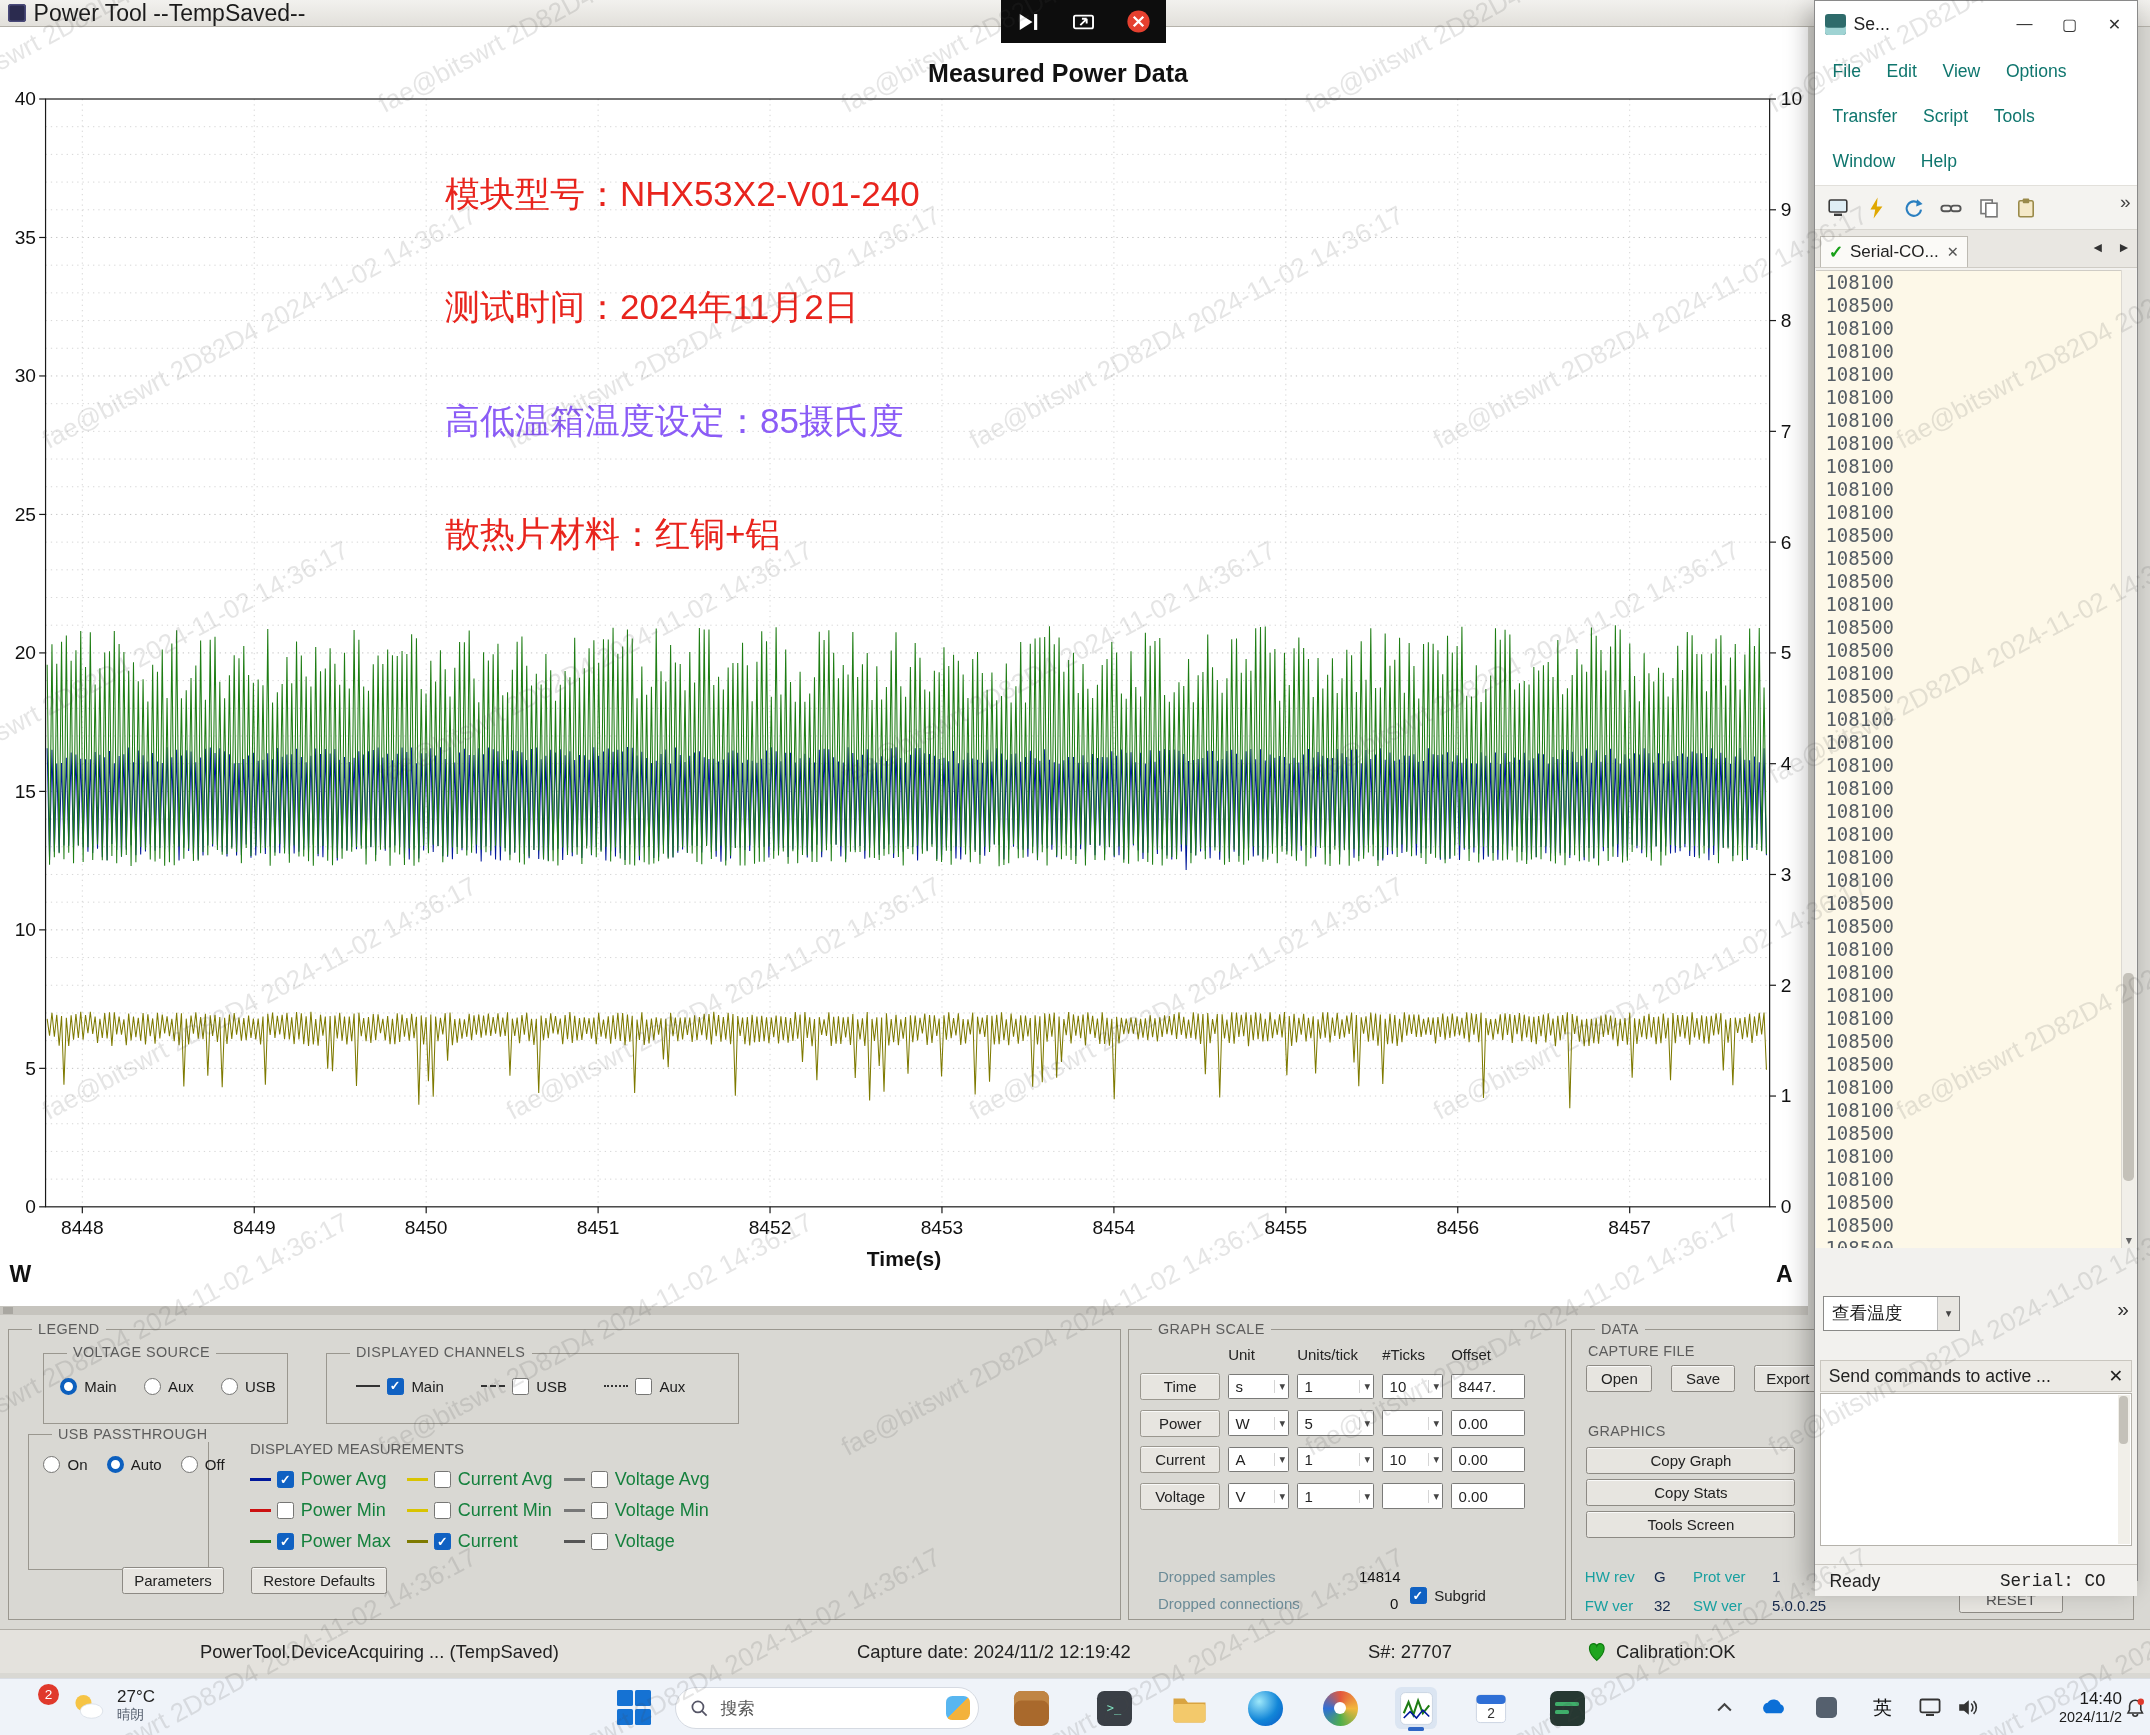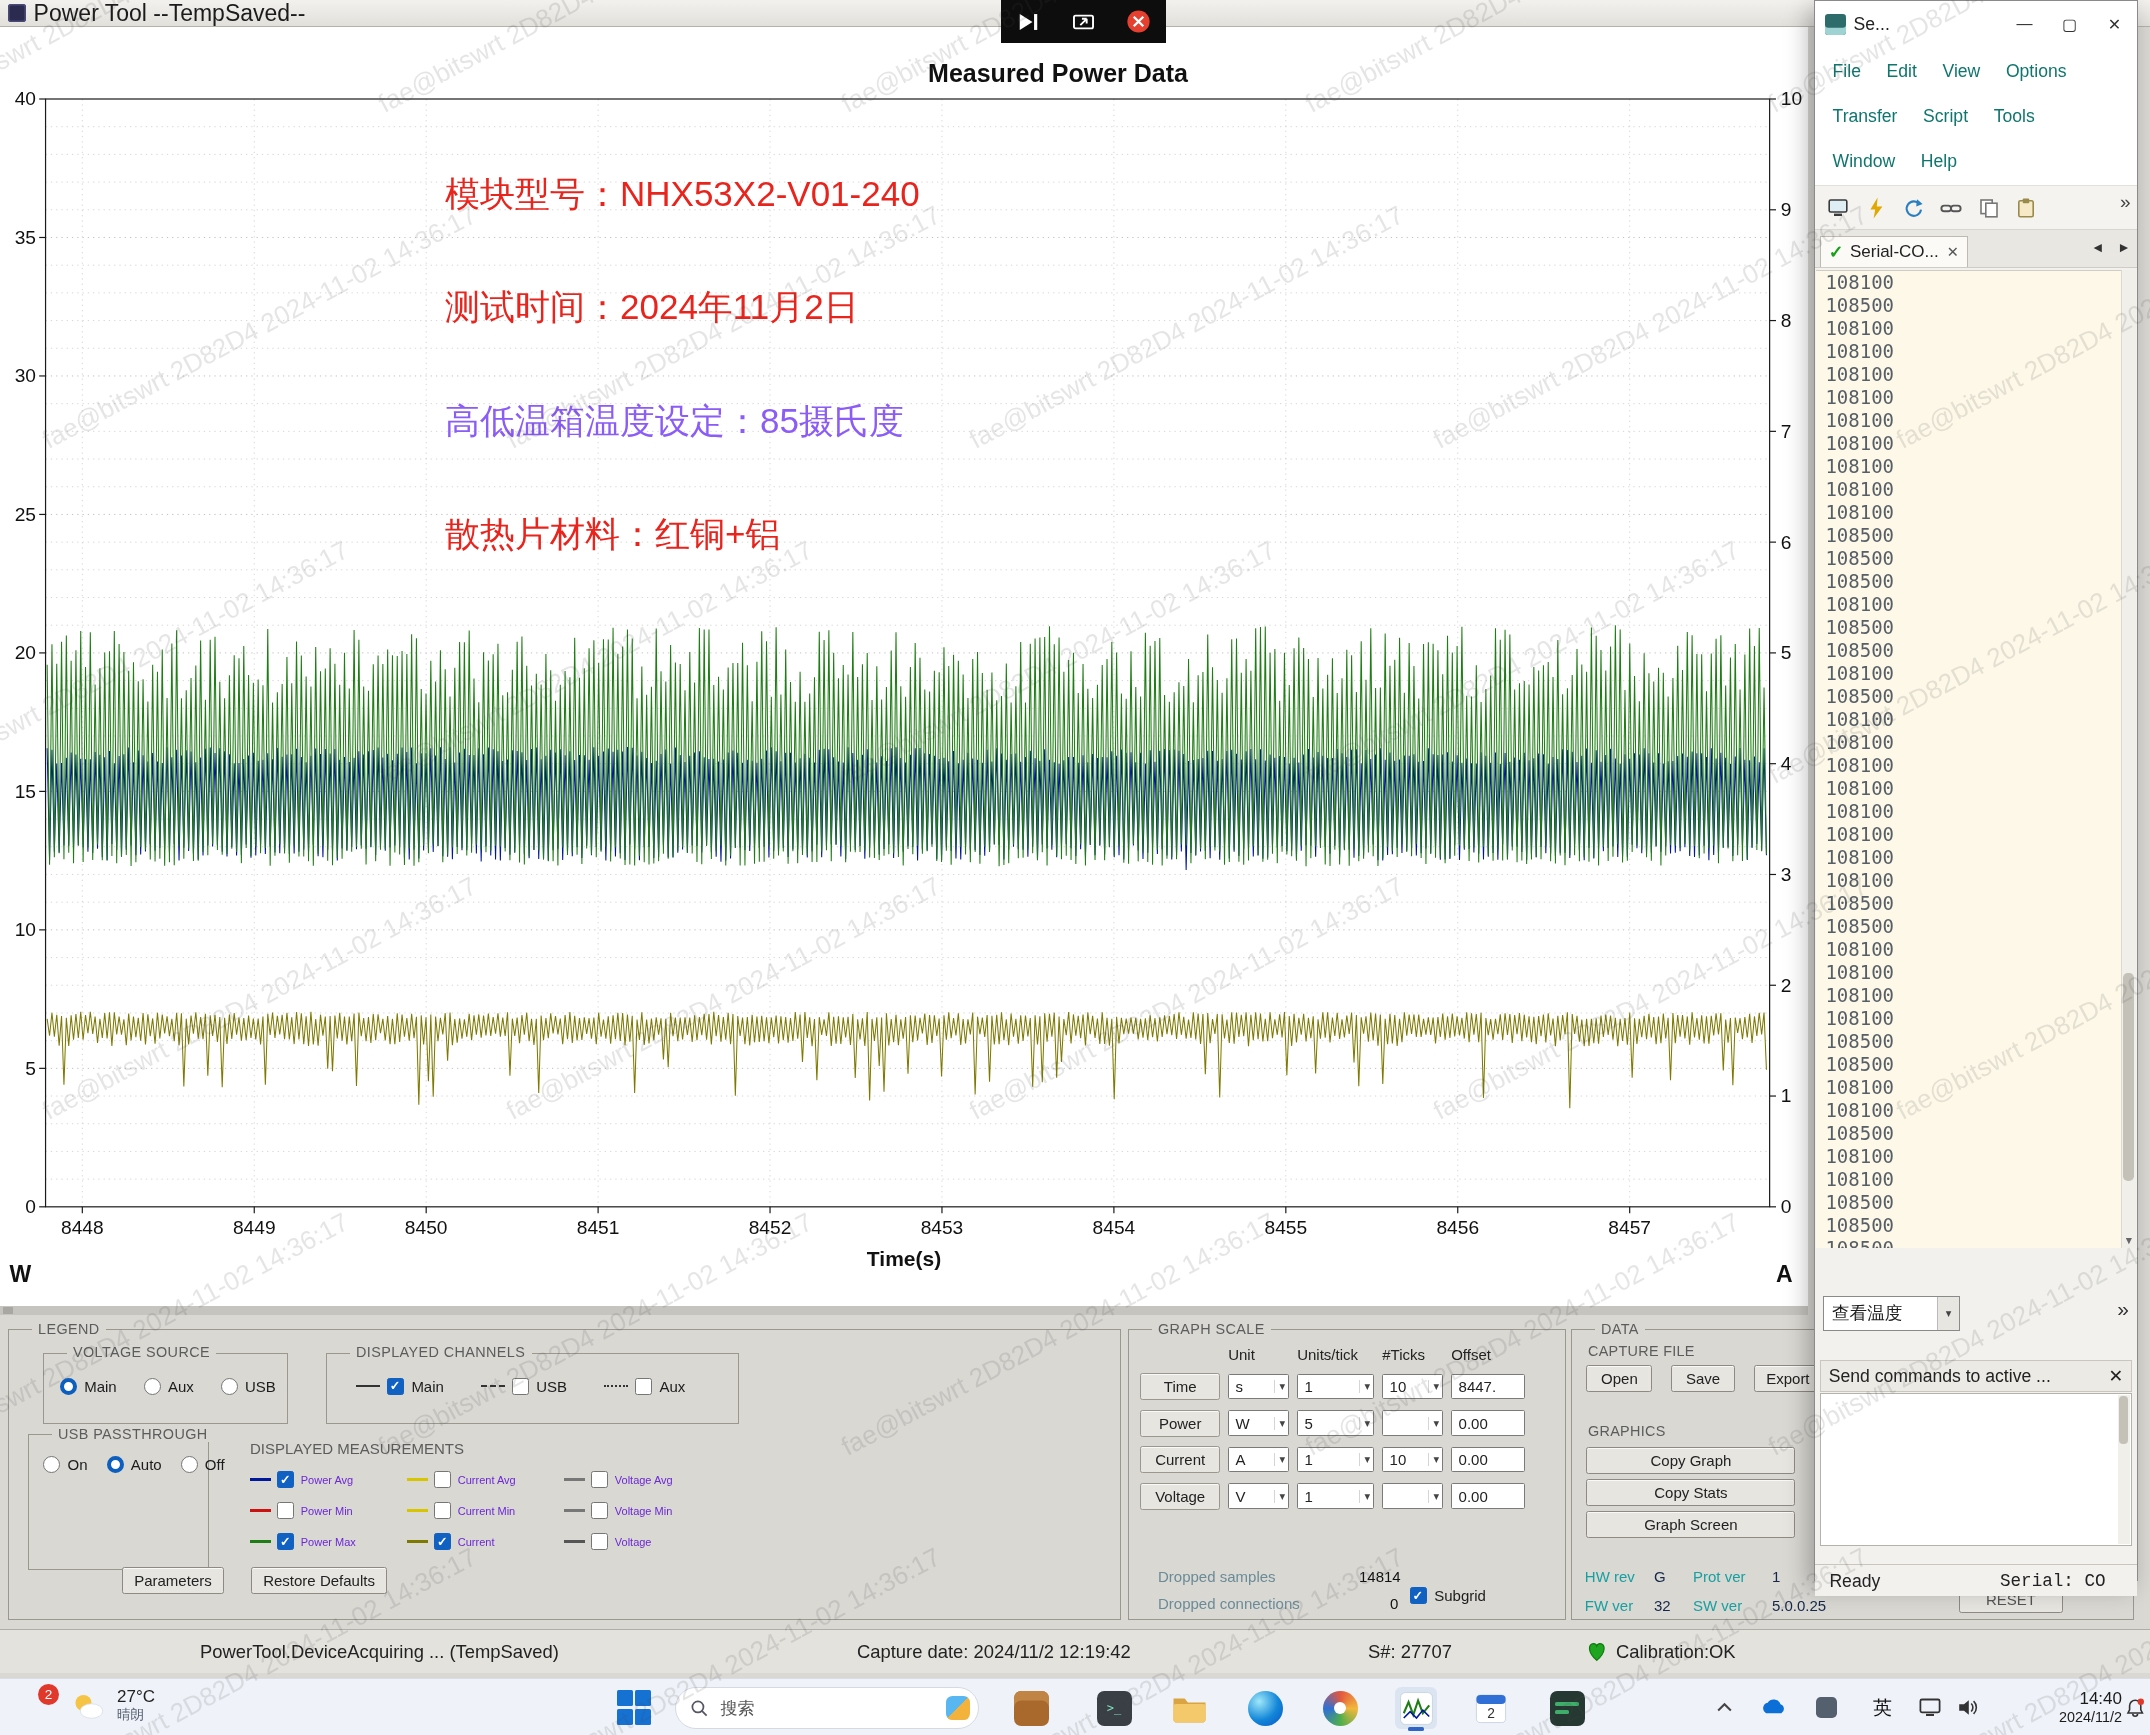--- a/index.html
+++ b/index.html
@@ -49,21 +49,21 @@
   .cb.checked{background:#1061c2;border-color:#1061c2;}
   .cb.checked::after{content:"✓";color:#fff;font-size:12.8px;font-weight:bold;position:absolute;left:1.6px;top:-0.8px;}
   .chan-row{display:flex;gap:37px;padding:24px 0 0 29px;}
   .swatch{width:24px;height:0;border-top:2.4px solid #333;flex:none;}
   .swatch.dashed{border-top-style:dashed;}
   .swatch.dotted{border-top-style:dotted;}
   .mswatch{width:21px;height:3.2px;flex:none;}
   #measure-label{position:absolute;left:241px;top:110px;font-size:15px;color:#5c5c5c;}
   #measure-grid{position:absolute;left:241px;top:134px;display:grid;
                 grid-template-columns:157px 157px 157px;grid-auto-rows:31px;align-items:center;}
-  .mitem{display:flex;align-items:center;gap:6.4px;font-size:11px;color:#6d28d9;}
+  .mitem{display:flex;align-items:center;gap:6.4px;font-size:18px;color:#15803d;}
   .btn{background:#e7e5e0;border:0.8px solid #8d8a84;border-radius:2.4px;font-size:15px;color:#222;
        padding:4px 11.2px;box-shadow:inset 0 0.8px 0 #fff;font-family:inherit;position:absolute;cursor:default;}
   #parameters-btn{left:113px;top:237px;}
   #restore-btn{left:242px;top:237px;}
 
   #graphscale-box{left:1128px;top:14.4px;width:436px;height:289px;}
   #gs-grid{position:absolute;left:11.2px;top:16px;display:grid;
            grid-template-columns:80px 61px 77px 61px 74px;gap:9.6px 8px;align-items:center;
            font-size:15px;color:#222;}
   .gs-label{background:#e7e5e0;border:0.8px solid #9a978f;border-radius:2.4px;text-align:center;
@@ -526,21 +526,21 @@
 
       <div class="groupbox" id="data-box">
         <span class="caption">DATA</span>
         <span class="dp-small" style="left:16px;top:12.8px;">CAPTURE FILE</span>
         <button class="btn" id="open-btn">Open</button>
         <button class="btn" id="save-btn">Save</button>
         <button class="btn" id="export-btn">Export</button>
         <span class="dp-small" style="left:16px;top:93px;">GRAPHICS</span>
         <button class="btn" id="copygraph-btn">Copy Graph</button>
         <button class="btn" id="copystats-btn">Copy Stats</button>
-        <button class="btn" id="copyscreen-btn">Graph Screen</button>
+        <button class="btn" id="copyscreen-btn">Tools Screen</button>
         <span class="dp-lab" style="left:12.8px;top:238px;">HW rev</span>
         <span class="dp-val" style="left:82px;top:238px;">G</span>
         <span class="dp-lab" style="left:121px;top:238px;">Prot ver</span>
         <span class="dp-val" style="left:200px;top:238px;">1</span>
         <span class="dp-lab" style="left:12.8px;top:267px;">FW ver</span>
         <span class="dp-val" style="left:82px;top:267px;">32</span>
         <span class="dp-lab" style="left:121px;top:267px;">SW ver</span>
         <span class="dp-val" style="left:200px;top:267px;">5.0.0.25</span>
         <button class="btn" id="reset-btn">RESET</button>
       </div>

